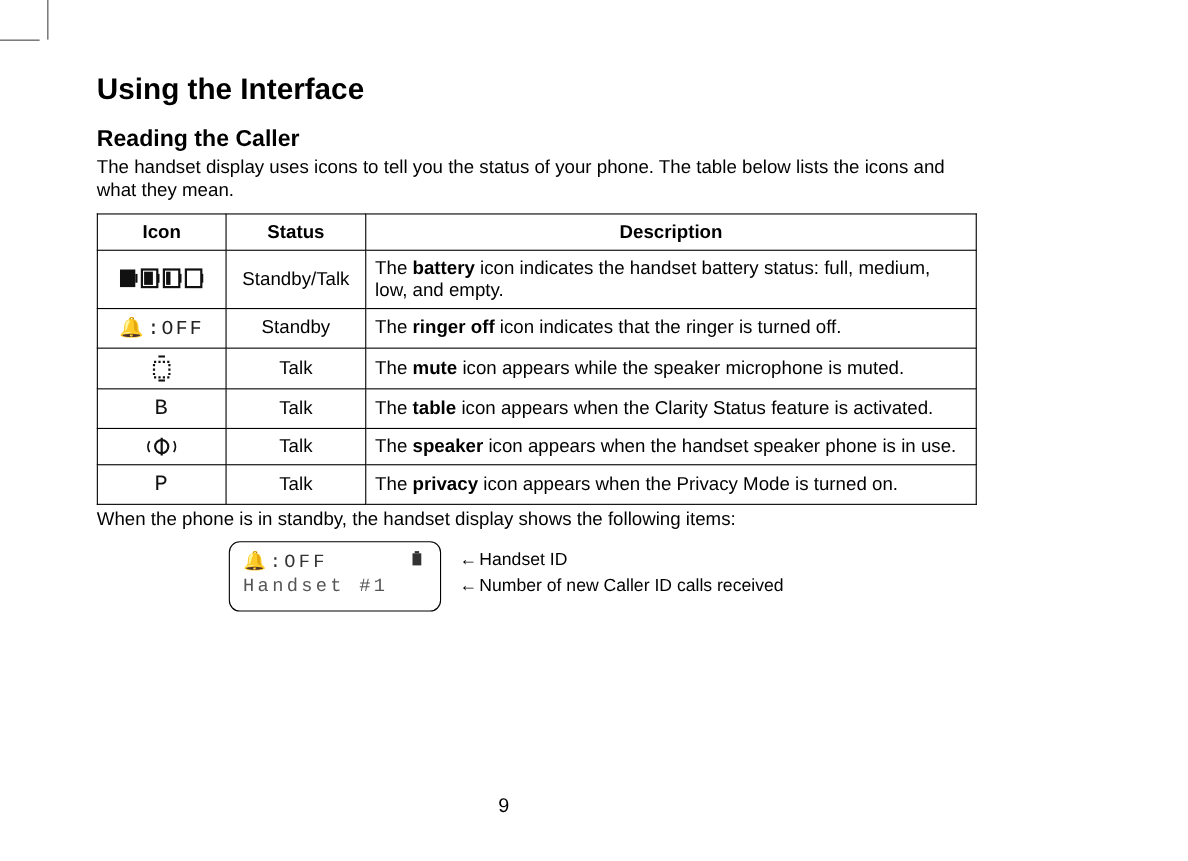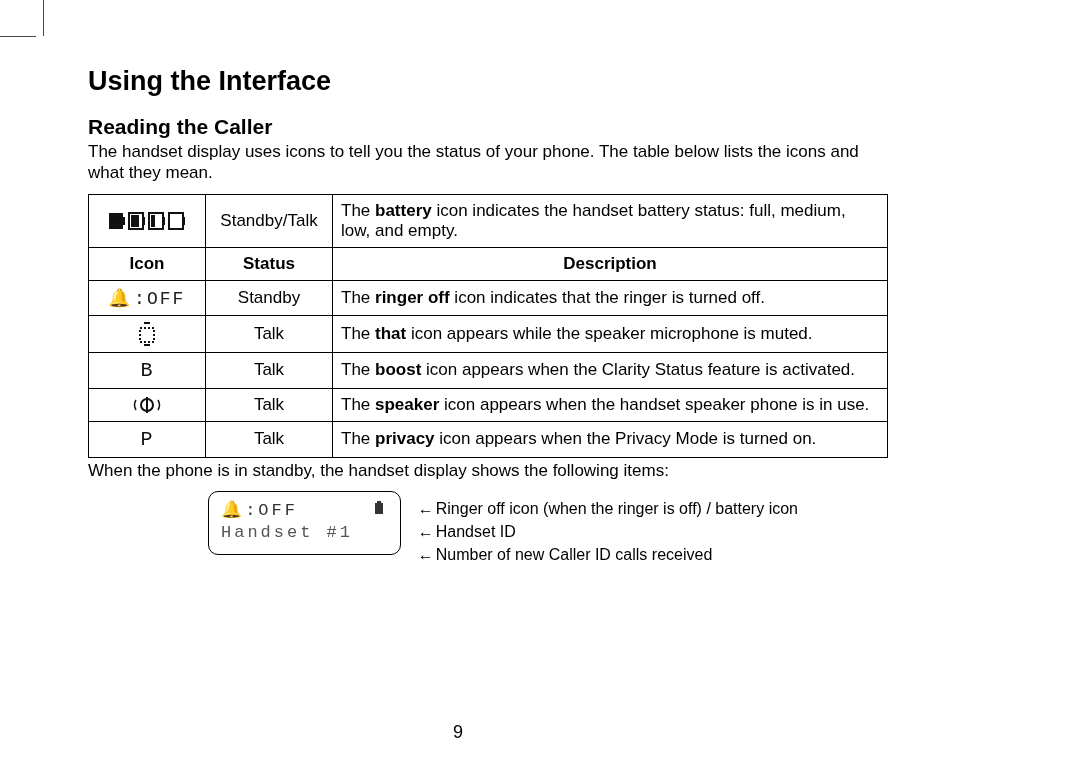--- a/index.html
+++ b/index.html
@@ -157,20 +157,26 @@
 
     <h1 class="title">Using the Interface</h1>
 
     <h2 class="subtitle">Reading the Caller</h2>
 
     <p class="para">The handset display uses icons to tell you the status of your phone. The table below lists the icons and what they mean.</p>
 
     <table class="icon-table">
       <tbody>
           <tr>
+        <th class="col-icon">Icon</th>
+        <th class="col-status">Status</th>
+        <th class="col-desc">Description</th>
+      </tr>
+
+      <tr>
         <td class="col-icon icon-cell">
           <svg class="batt-svg" width="76" height="20" viewBox="0 0 76 20">
 
             <rect x="0" y="2" width="14" height="16" fill="#111"></rect>
                 <rect x="14" y="6" width="2" height="8" fill="#111"></rect>
 
             <rect x="20" y="2" width="14" height="16" fill="none" stroke="#111" stroke-width="2"></rect>
                 <rect x="34" y="6" width="2" height="8" fill="#111"></rect>
             <rect x="22" y="4" width="8" height="12" fill="#111"></rect>
 
@@ -179,26 +185,20 @@
             <rect x="42" y="4" width="4" height="12" fill="#111"></rect>
 
             <rect x="60" y="2" width="14" height="16" fill="none" stroke="#111" stroke-width="2"></rect>
                 <rect x="74" y="6" width="2" height="8" fill="#111"></rect>
           </svg>
         </td>
         <td class="col-status">Standby/Talk</td>
         <td class="col-desc">
           <span>The </span><b>battery</b><span> icon indicates the handset battery status: full, medium, low, and empty.</span>
         </td>
-      </tr>
-
-      <tr>
-        <th class="col-icon">Icon</th>
-        <th class="col-status">Status</th>
-        <th class="col-desc">Description</th>
       </tr>
 
       <tr>
         <td class="col-icon icon-cell">
           <span class="ringer-off"><span class="bell-glyph">🔔</span>:<span>OFF</span></span>
         </td>
         <td class="col-status">Standby</td>
         <td class="col-desc">
           <span>The </span><b>ringer off</b><span> icon indicates that the ringer is turned off.</span>
         </td>
@@ -207,31 +207,31 @@
       <tr>
         <td class="col-icon icon-cell">
           <svg class="mute-svg" width="18" height="24" viewBox="0 0 18 24">
             <rect x="6" y="0" width="6" height="2" fill="#111"></rect>
             <rect x="2" y="6" width="14" height="14" fill="none" stroke="#111" stroke-width="2" stroke-dasharray="2 2"></rect>
             <rect x="6" y="22" width="6" height="2" fill="#111"></rect>
           </svg>
         </td>
         <td class="col-status">Talk</td>
         <td class="col-desc">
-          <span>The </span><b>that</b><span> icon appears while the speaker microphone is muted.</span>
+          <span>The </span><b>mute</b><span> icon appears while the speaker microphone is muted.</span>
         </td>
       </tr>
 
       <tr>
         <td class="col-icon icon-cell">
           <span class="pix-letter">B</span>
         </td>
         <td class="col-status">Talk</td>
         <td class="col-desc">
-          <span>The </span><b>boost</b><span> icon appears when the Clarity Status feature is activated.</span>
+          <span>The </span><b>table</b><span> icon appears when the Clarity Status feature is activated.</span>
         </td>
       </tr>
 
       <tr>
         <td class="col-icon icon-cell">
           <svg class="speaker-svg" width="30" height="20" viewBox="0 0 30 20">
             <circle cx="15" cy="10" r="6" fill="none" stroke="#111" stroke-width="2"></circle>
             <line x1="15" y1="2" x2="15" y2="18" stroke="#111" stroke-width="2"></line>
             <path d="M4 5 Q1 10 4 15" fill="none" stroke="#111" stroke-width="1.5"></path>
             <path d="M26 5 Q29 10 26 15" fill="none" stroke="#111" stroke-width="1.5"></path>
@@ -264,21 +264,20 @@
           <span>
             <svg width="12" height="14" viewBox="0 0 12 14">
                 <rect x="1" y="2" width="8" height="11" fill="#333"></rect>
                 <rect x="3" y="0" width="4" height="2" fill="#333"></rect>
               </svg>
           </span>
         </div>
         <div> Handset #1</div>
       </div>
       <div class="callouts">
-        <div><span class="arrow">←</span><span>Ringer off icon (when the ringer is off) / battery icon</span></div>
         <div><span class="arrow">←</span><span>Handset ID</span></div>
         <div><span class="arrow">←</span><span>Number of new Caller ID calls received</span></div>
       </div>
     </div>
 
   </div>
 
   <div class="page-no">9</div>
 </div>
 

